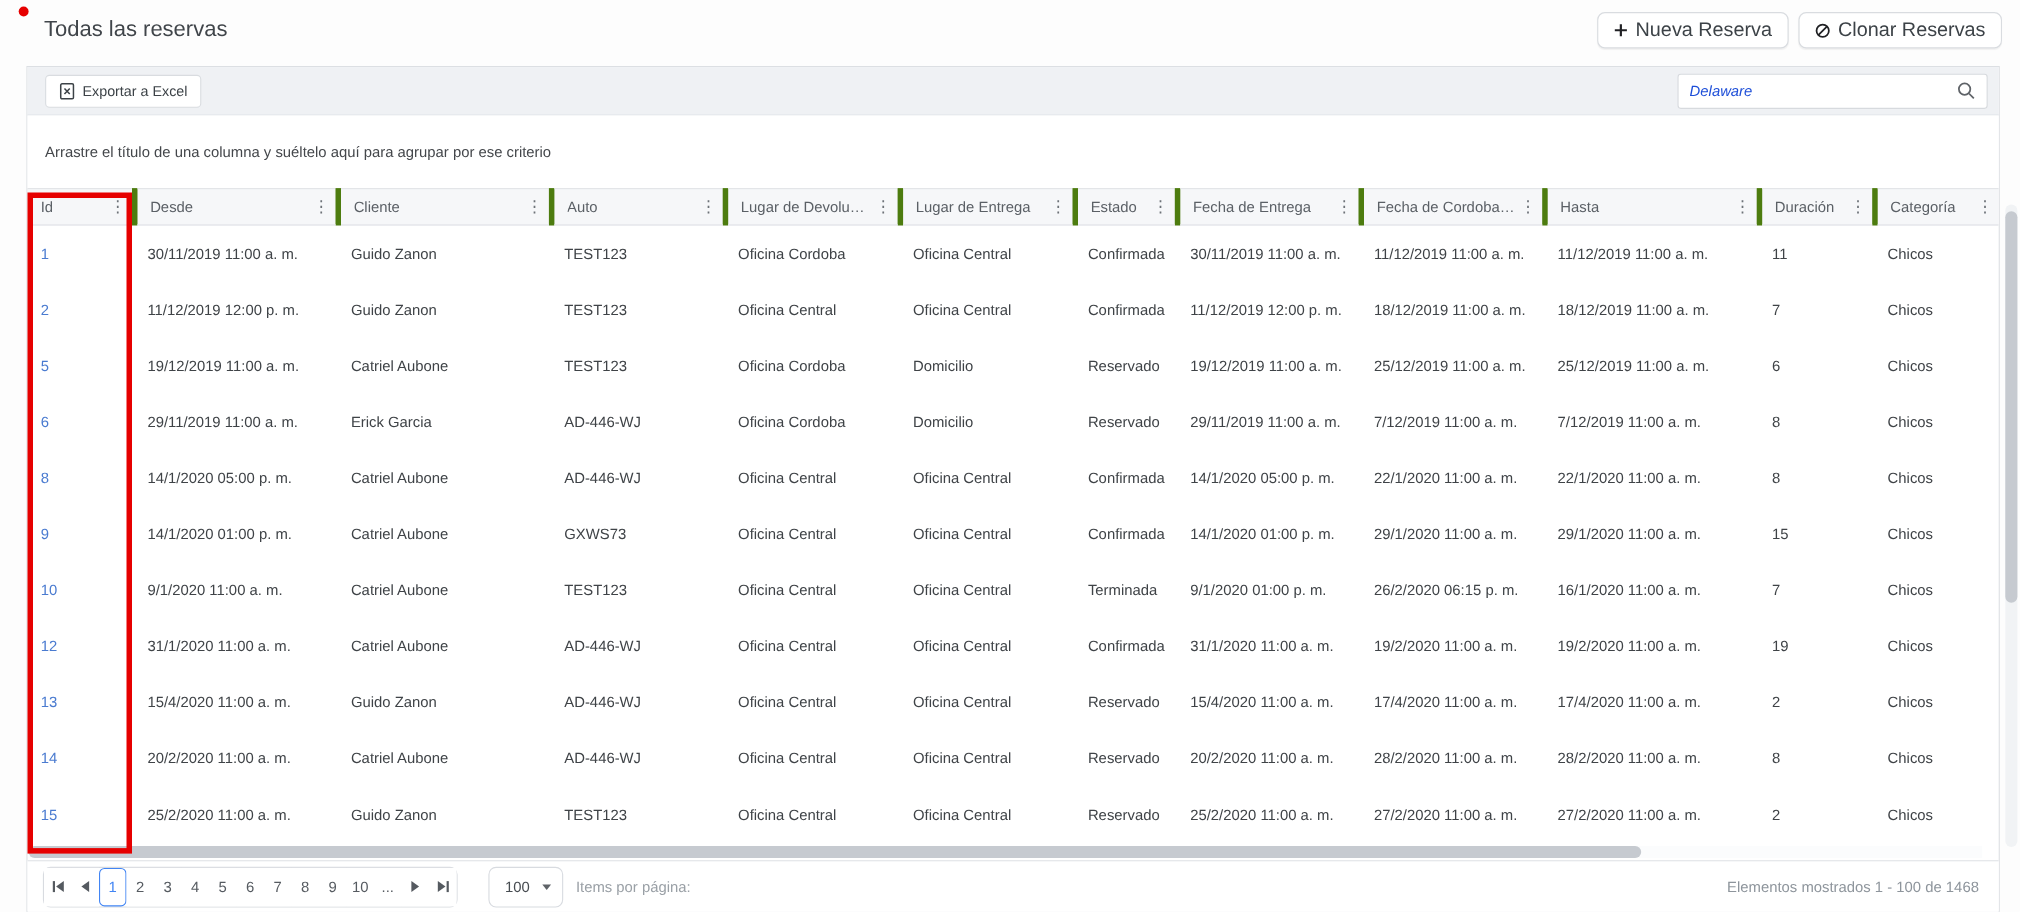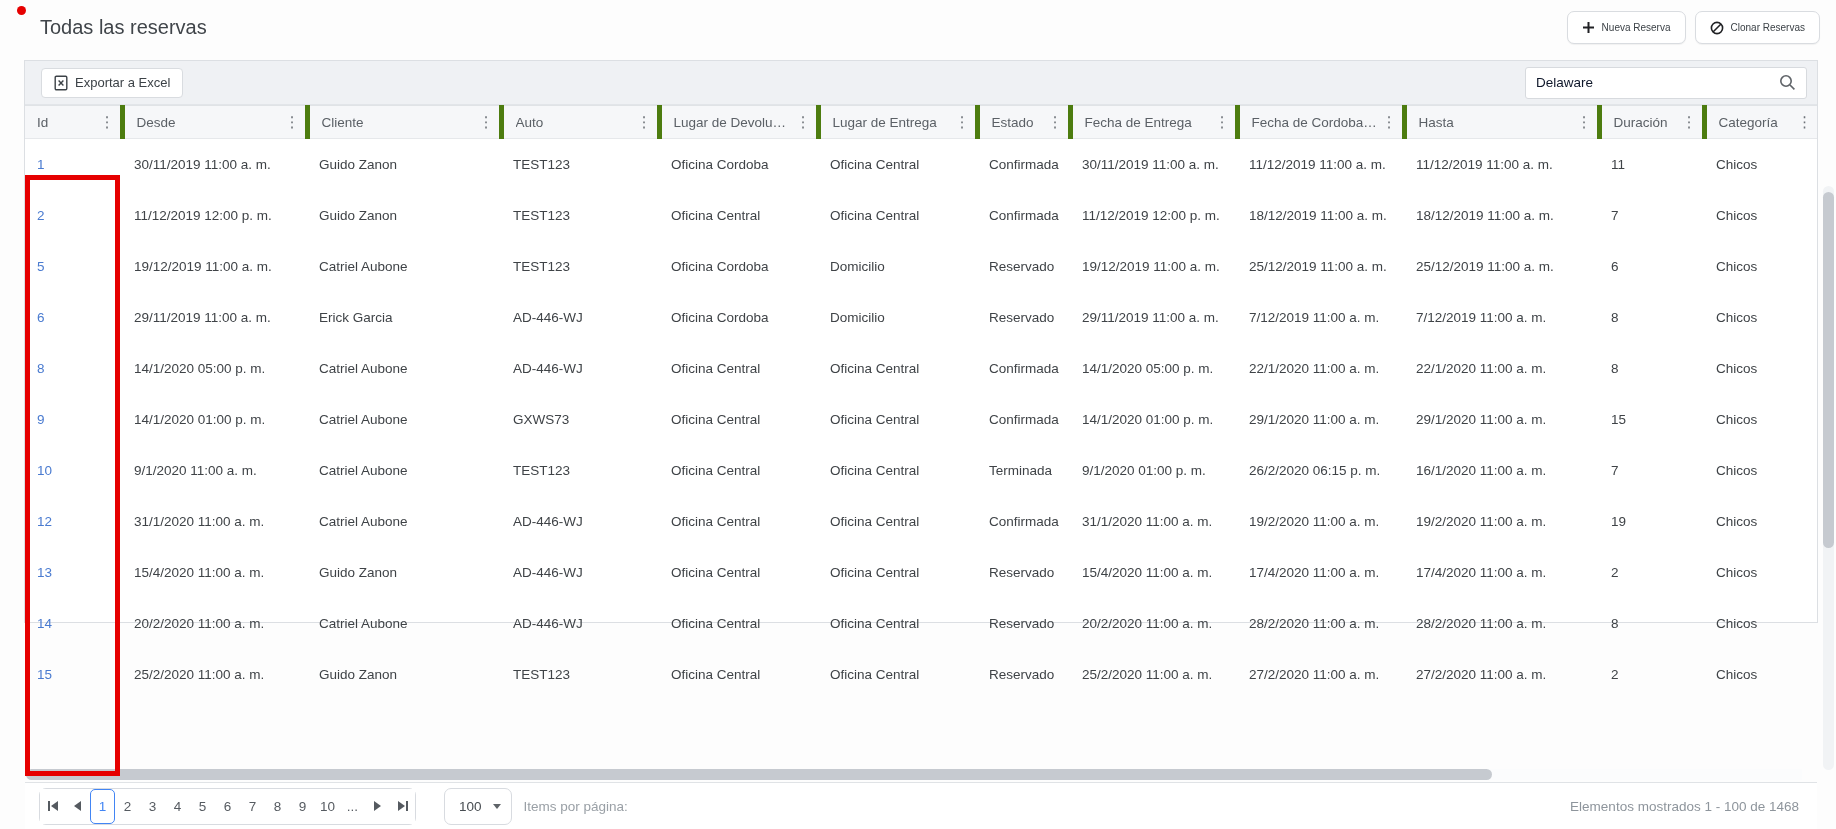--- a/index.html
+++ b/index.html
@@ -5,33 +5,33 @@
 <style>
   html,body{margin:0;padding:0;background:#fdfdfd;}
   .page{position:relative;width:1836px;height:829px;background:#fdfdfd;overflow:hidden;
         font-family:"Liberation Sans",sans-serif;color:#3f4347;}
 
   
   .topbar{position:absolute;left:0;top:0;width:100%;height:60px;}
   .page-title{position:absolute;left:40px;top:16px;font-size:20px;color:#40454a;}
   .topbar-actions{position:absolute;right:16px;top:11px;display:flex;gap:9px;}
   .btn{display:inline-flex;align-items:center;gap:7px;background:#fff;border:1px solid #d9dce0;
-       border-radius:7px;height:33px;padding:0 14px;font-size:10px;color:#3c4247;
+       border-radius:7px;height:33px;padding:0 14px;font-size:18px;color:#3c4247;
        font-family:inherit;box-shadow:0 1px 1px rgba(0,0,0,.05);cursor:pointer;white-space:nowrap;}
 
   
-  .card{position:absolute;left:24px;top:60px;width:1794px;height:563px;background:#fff;
+  .card{position:absolute;left:24px;top:60px;width:1794px;height:769px;background:#fff;
         border:1px solid #dcdfe3;box-sizing:border-box;}
   .toolbar{height:44px;background:#eff1f4;border-bottom:1px solid #e2e5e9;display:flex;
            align-items:center;justify-content:space-between;padding:0 10px 0 16px;box-sizing:border-box;}
   .btn.export{height:30px;border-radius:4px;box-shadow:none;padding:0 12px;font-size:13px;}
   .searchbox{width:282px;height:32px;background:#fff;border:1px solid #d7dade;border-radius:3px;
              display:flex;align-items:center;padding:0 10px;box-sizing:border-box;gap:8px;}
-  .searchbox input{flex:1;border:none;outline:none;font-size:13.5px;color:#0f172a;
-                   font-family:inherit;background:transparent;padding:0;}
+  .searchbox input{flex:1;border:none;outline:none;font-size:13.5px;color:#1d4ed8;
+                   font-family:inherit;background:transparent;padding:0;font-style:italic;}
   .group-hint{height:66px;display:flex;align-items:center;padding-left:16px;font-size:13.5px;
               color:#44474b;background:#fff;box-sizing:border-box;}
 
   .grid-body{height:594px;overflow:hidden;}
   table{border-collapse:collapse;table-layout:fixed;}
   thead th{height:33px;background:#f6f7f9;border-top:1px solid #e0e3e6;border-bottom:1px solid #e6e8eb;
            border-right:5px solid #4d7c0f;padding:0 6px 0 12px;font-weight:400;font-size:13.5px;
            color:#5b6066;text-align:left;box-sizing:border-box;}
   thead th:last-child{border-right:none;}
   .thwrap{display:flex;align-items:center;justify-content:space-between;}
@@ -112,20 +112,21 @@
       </button>
       <div class="searchbox">
         <input type="text" value="Delaware" style="">
         <svg class="icon-svg" width="17" height="17" viewBox="0 0 17 17">
             <circle cx="7" cy="7" r="5.2" stroke="#5f6368" stroke-width="1.6" fill="none"></circle>
             <path d="M11 11l4.4 4.4" stroke="#5f6368" stroke-width="1.6"></path>
           </svg>
       </div>
     </div>
 
+    <div class="group-hint">Arrastre el título de una columna y suéltelo aquí para agrupar por ese criterio</div>
 
     <div class="grid-body">
       <table>
         <colgroup>
           <col style="width:97px">
             <col style="width:185px">
             <col style="width:194px">
             <col style="width:158px">
           <col style="width:159px">
             <col style="width:159px">

